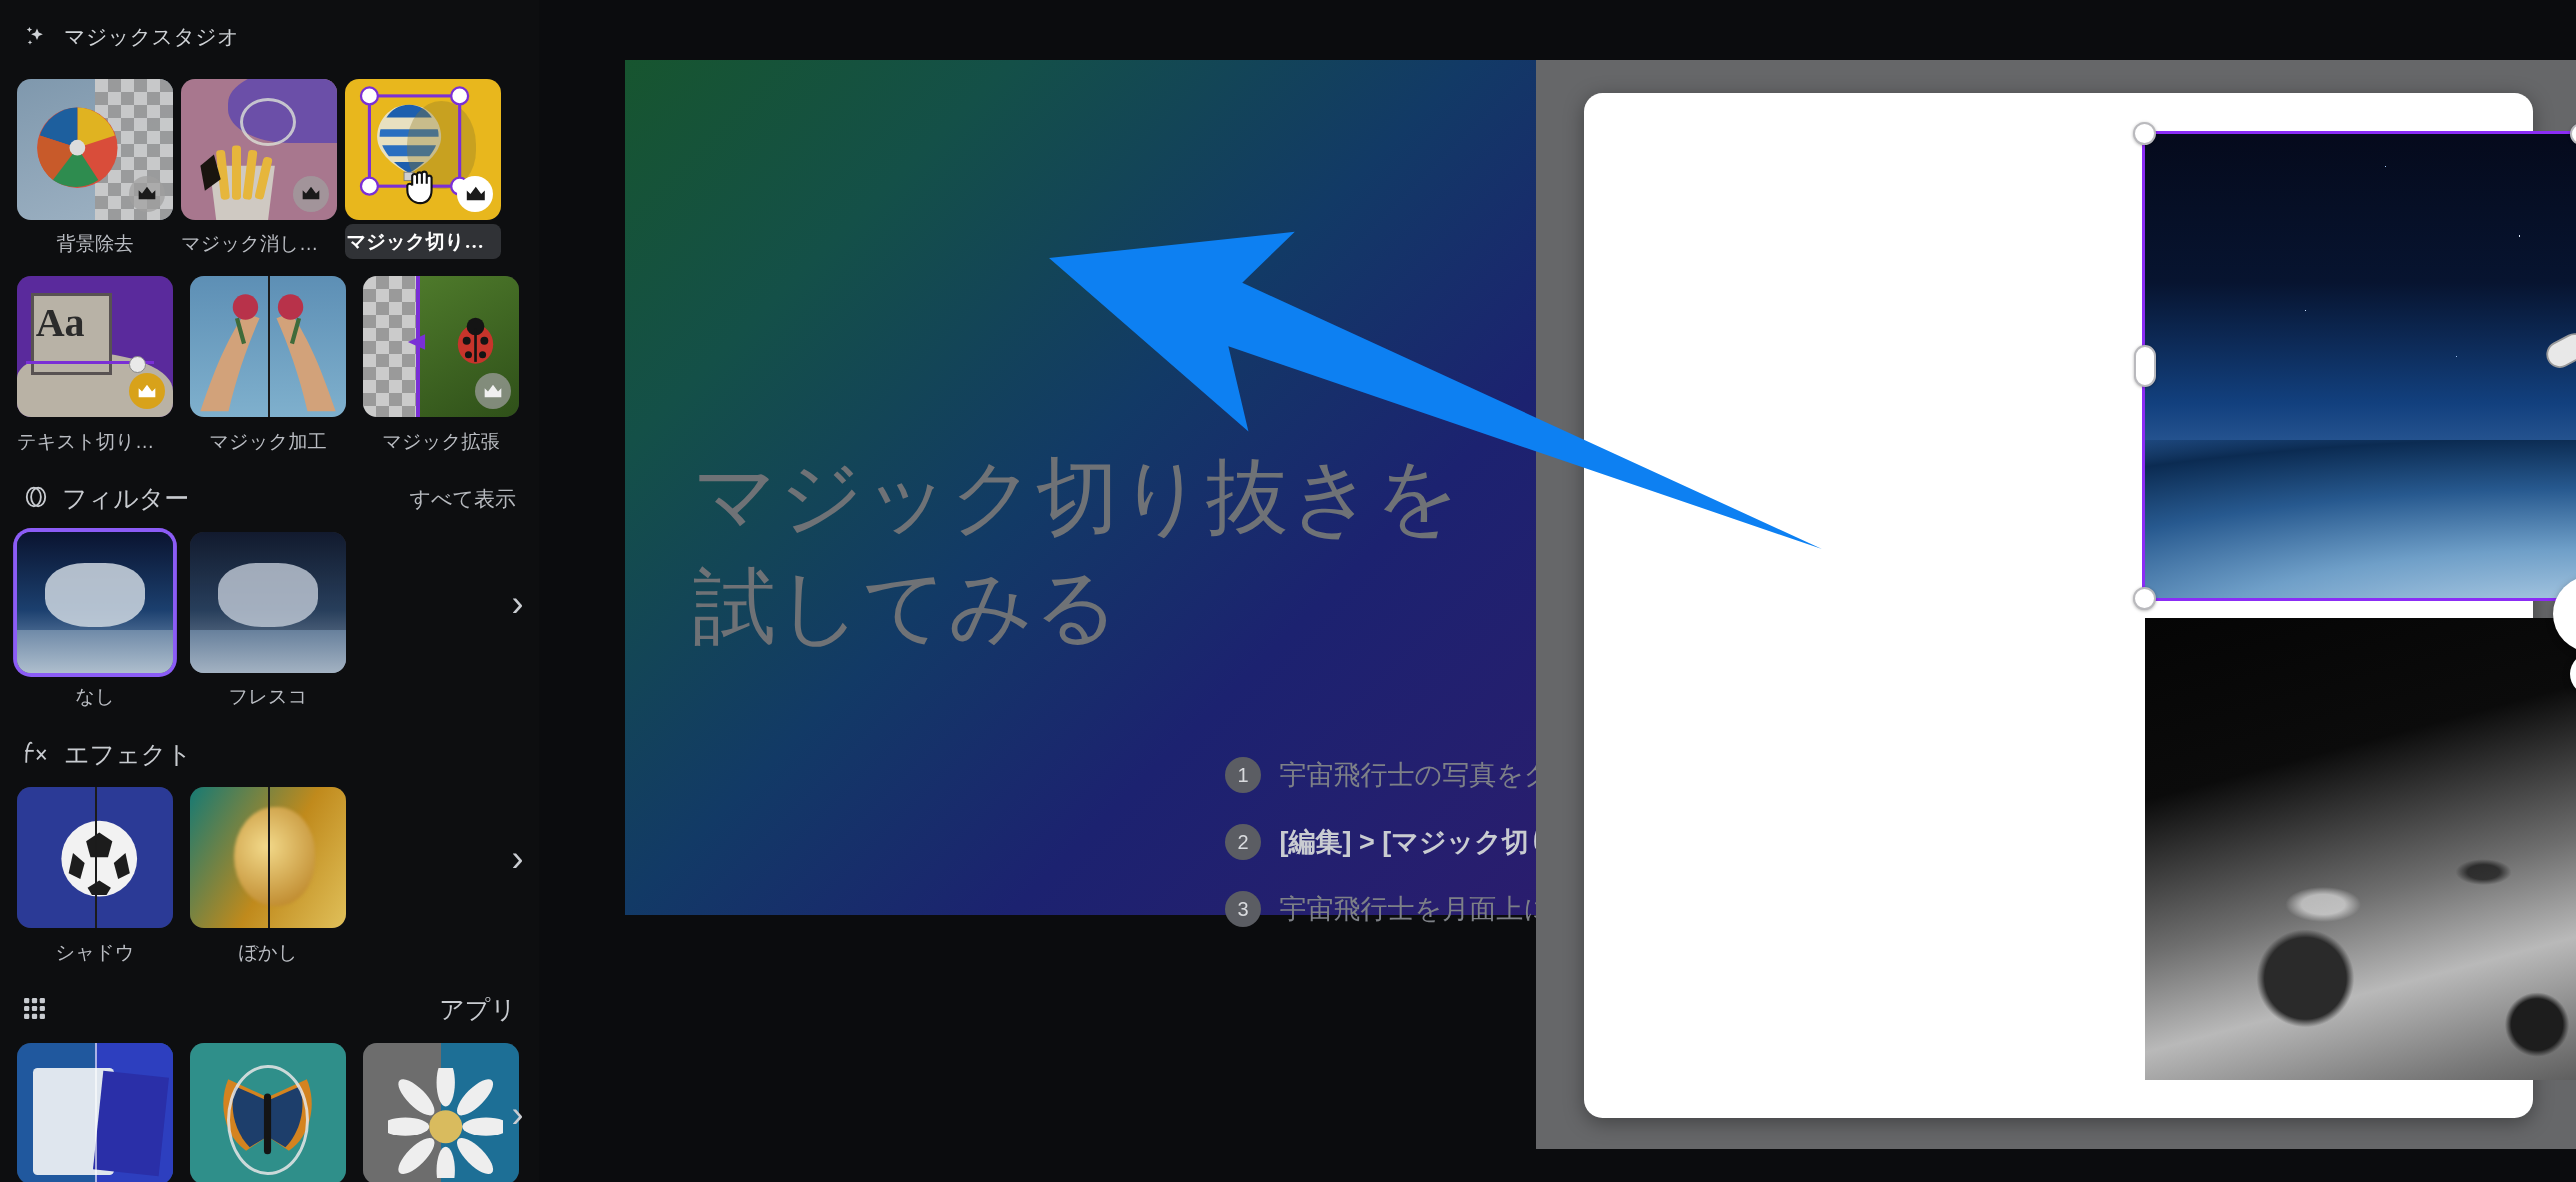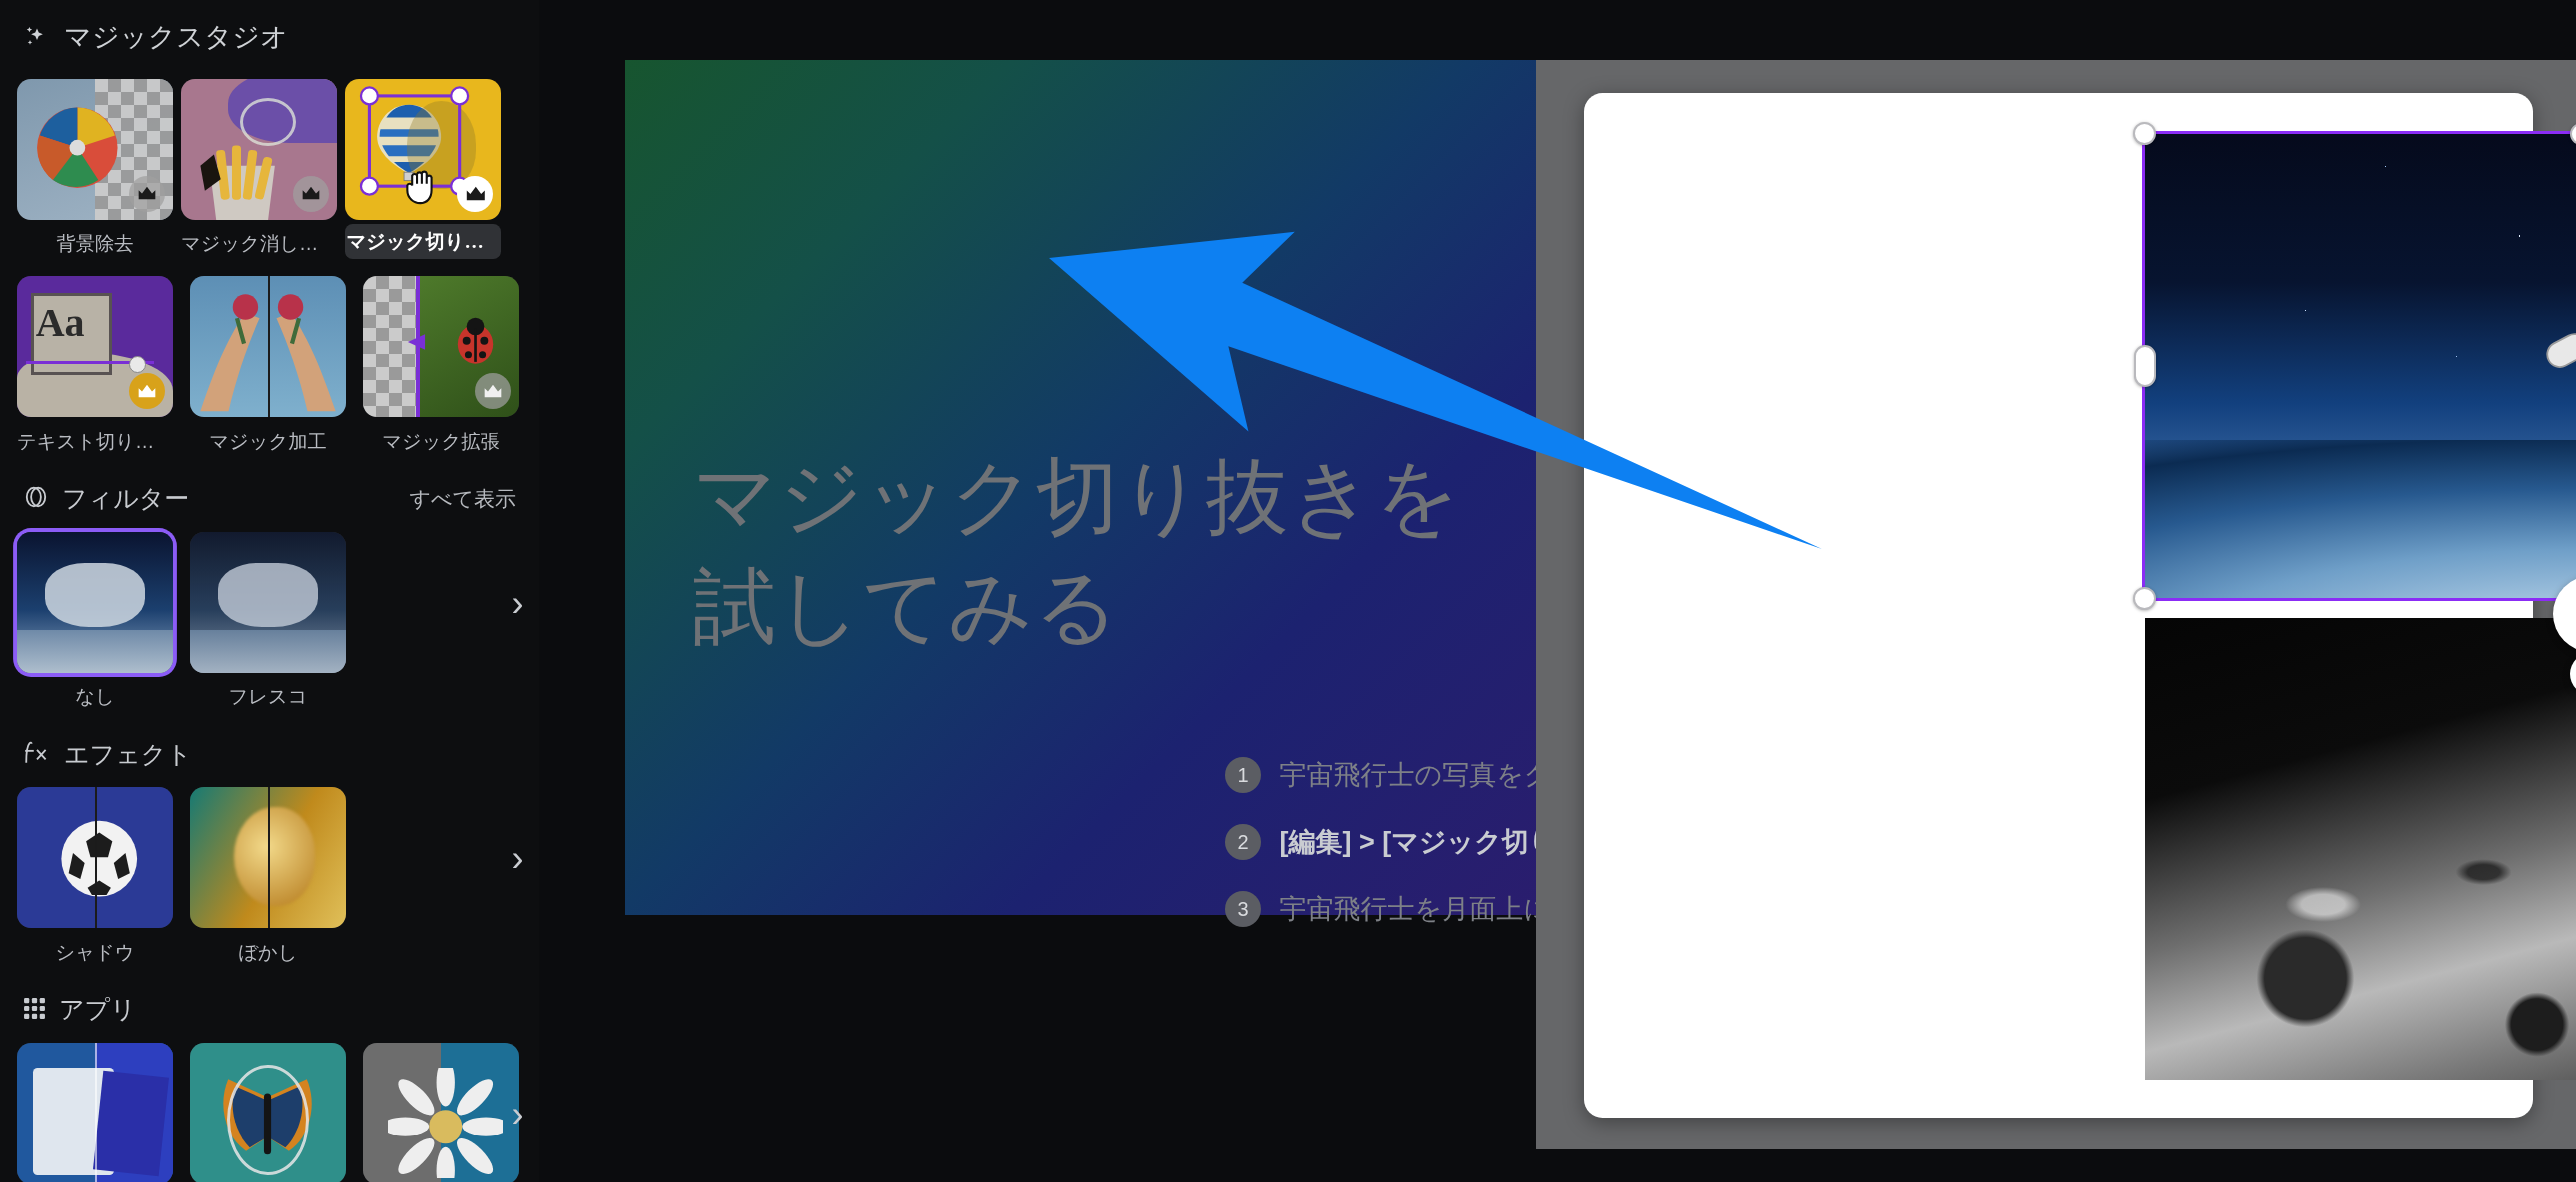--- a/index.html
+++ b/index.html
@@ -17,21 +17,21 @@
     width: 539px; height: 1182px;
     background: #0d0e10;
     overflow: hidden;
   }
   .panel-head {
     display: flex; align-items: center; gap: 13px;
     padding: 0 23px;
     height: 74px;
   }
   .panel-head .ptitle {
-    font-size: 27px; color: #cfd2d6; letter-spacing: 0.4px;
+    font-size: 21px; color: #cfd2d6; letter-spacing: 0.4px;
   }
   .sec-head {
     display: flex; align-items: center; gap: 13px;
     padding: 0 23px; height: 66px;
     position: relative;
   }
   .sec-head .stitle { font-size: 25px; color: #c8cbd0; }
   .sec-head .showall {
     position: absolute; right: 23px; top: 50%; transform: translateY(-50%);
     font-size: 21px; color: #b6b9be;
@@ -401,21 +401,21 @@
         <div class="thumb">
           <div style="position:absolute;inset:0;background:linear-gradient(120deg,#167a74,#c08a1c 55%,#e0c05a);"></div>
           <div style="position:absolute;left:28%;top:14%;width:52%;height:70%;background:radial-gradient(circle at 40% 40%,#f2d98a,#b4791a);border-radius:52% 48% 48% 52%;filter:blur(1.5px);"></div>
           <div style="position:absolute;left:50%;top:0;width:2.3px;height:100%;background:#1b1b1b;"></div>
         </div>
         <div class="tile-label">ぼかし</div>
       </div>
       <div class="chev-right">›</div>
     </div>
 
-    <div class="sec-head" style="margin-top:10.8px;">
+    <div class="sec-head" style="margin-top:10.8px;justify-content:space-between;">
       <span>
         <svg width="23" height="23" viewBox="0 0 22 22" fill="#c8cbd0">
           <rect x="1" y="1" width="5" height="5" rx="1.2"></rect>
             <rect x="8.5" y="1" width="5" height="5" rx="1.2"></rect>
             <rect x="16" y="1" width="5" height="5" rx="1.2"></rect>
           <rect x="1" y="8.5" width="5" height="5" rx="1.2"></rect>
             <rect x="8.5" y="8.5" width="5" height="5" rx="1.2"></rect>
             <rect x="16" y="8.5" width="5" height="5" rx="1.2"></rect>
           <rect x="1" y="16" width="5" height="5" rx="1.2"></rect>
             <rect x="8.5" y="16" width="5" height="5" rx="1.2"></rect>

